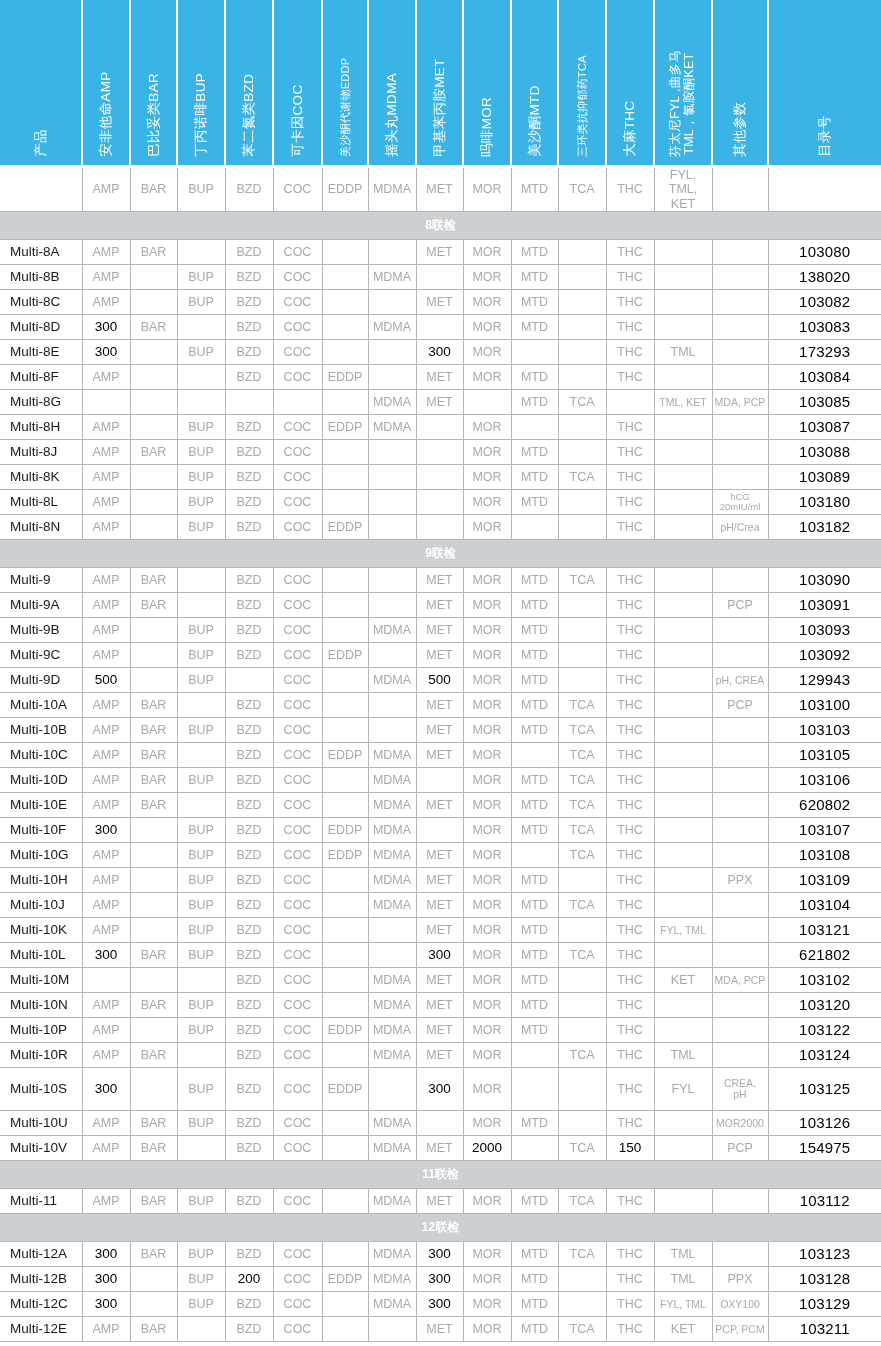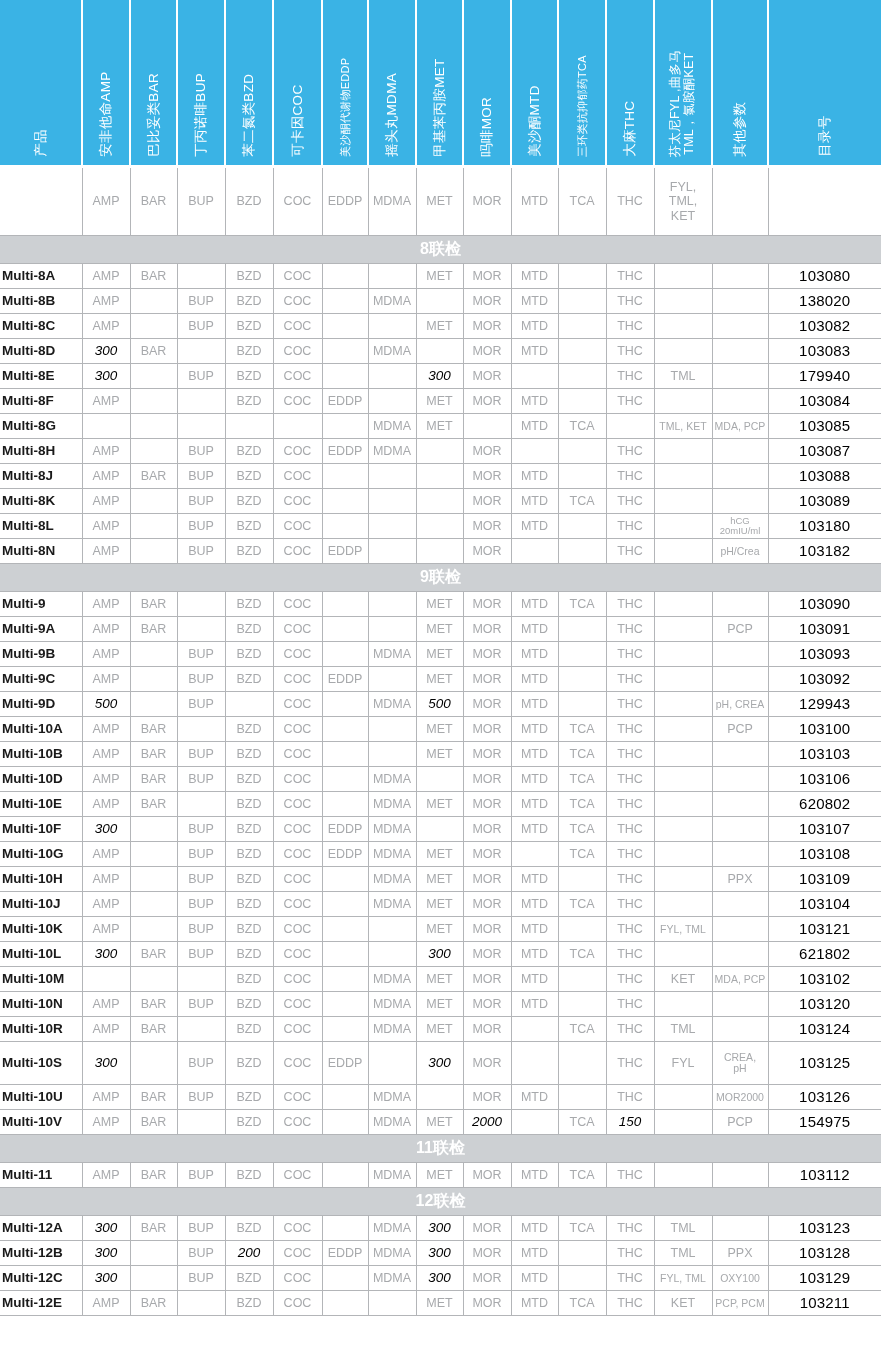--- a/index.html
+++ b/index.html
@@ -10,33 +10,33 @@
   th.vh{background:#3ab3e5;height:165px;position:relative;padding:0;border-left:2px solid #fff;border-bottom:3px solid #fff;}
   th.vh:first-child{border-left:none;}
   .vlabel{position:absolute;left:50%;bottom:8px;transform-origin:left bottom;
           transform:rotate(-90deg) translateY(50%);white-space:nowrap;
           color:#fff;font-size:13.5px;font-weight:400;line-height:1.1;letter-spacing:.3px;}
   .vlabel.small-cjk{font-size:11px;}
   .vlabel.two-line{font-size:12.5px;}
   
   td.abbr{height:40px;text-align:center;vertical-align:middle;color:#a7a9ac;
           font-size:12.5px;border:1.6px solid #b3b5b8;border-top:none;background:#fff;
-          line-height:1.15;padding:12px 2px;}
+          line-height:1.15;padding:0 2px;}
   td.abbr.noborder-l{border-left:none;}
   td.abbr.noborder-r{border-right:none;}
   
-  tr.band td{background:#cdd0d3;color:#fff;font-weight:700;font-size:16px;
+  tr.band td{background:#cdd0d3;color:#fff;font-weight:700;font-size:12px;
              text-align:center;height:27px;border:none;padding:0;}
   
   td.cell{height:24px;border:1.6px solid #b3b5b8;text-align:center;vertical-align:middle;
           color:#a7a9ac;font-size:12.5px;padding:0 1px;overflow:hidden;line-height:1.05;}
-  td.cell.product{text-align:left;padding-left:2px;color:#1a1a1a;font-weight:700;
+  td.cell.product{text-align:left;padding-left:10px;color:#1a1a1a;font-weight:400;
                   font-size:13.5px;border-left:none;}
   td.cell.catalog{color:#000000;font-size:15px;border-right:none;letter-spacing:.2px;}
-  td.cell.num{color:#000;font-size:13.5px;font-style:italic;}
+  td.cell.num{color:#000;font-size:13.5px;}
   td.cell.small{font-size:10.5px;}
   td.cell.tiny{font-size:9.5px;line-height:1.05;margin-left:41px;}
   tr.tall td.cell{height:42px;}
 </style>
 </head>
 <body>
 
 <div id="wrap">
     <table>
       <colgroup>
@@ -212,21 +212,21 @@
           <td class="cell">COC</td>
           <td class="cell"></td>
           <td class="cell"></td>
           <td class="cell num">300</td>
           <td class="cell">MOR</td>
           <td class="cell"></td>
           <td class="cell"></td>
           <td class="cell">THC</td>
           <td class="cell">TML</td>
           <td class="cell"></td>
-          <td class="cell catalog">179940</td>
+          <td class="cell catalog">173293</td>
         </tr>
         <tr>
           <td class="cell product">Multi-8F</td>
           <td class="cell">AMP</td>
           <td class="cell"></td>
           <td class="cell"></td>
           <td class="cell">BZD</td>
           <td class="cell">COC</td>
           <td class="cell">EDDP</td>
           <td class="cell"></td>
@@ -470,20 +470,38 @@
           <td class="cell">MET</td>
           <td class="cell">MOR</td>
           <td class="cell">MTD</td>
           <td class="cell">TCA</td>
           <td class="cell">THC</td>
           <td class="cell"></td>
           <td class="cell"></td>
           <td class="cell catalog">103103</td>
         </tr>
         <tr>
+          <td class="cell product">Multi-10C</td>
+          <td class="cell">AMP</td>
+          <td class="cell">BAR</td>
+          <td class="cell"></td>
+          <td class="cell">BZD</td>
+          <td class="cell">COC</td>
+          <td class="cell">EDDP</td>
+          <td class="cell">MDMA</td>
+          <td class="cell">MET</td>
+          <td class="cell">MOR</td>
+          <td class="cell"></td>
+          <td class="cell">TCA</td>
+          <td class="cell">THC</td>
+          <td class="cell"></td>
+          <td class="cell"></td>
+          <td class="cell catalog">103105</td>
+        </tr>
+        <tr>
           <td class="cell product">Multi-10D</td>
           <td class="cell">AMP</td>
           <td class="cell">BAR</td>
           <td class="cell">BUP</td>
           <td class="cell">BZD</td>
           <td class="cell">COC</td>
           <td class="cell"></td>
           <td class="cell">MDMA</td>
           <td class="cell"></td>
           <td class="cell">MOR</td>
@@ -648,20 +666,38 @@
           <td class="cell"></td>
           <td class="cell">MDMA</td>
           <td class="cell">MET</td>
           <td class="cell">MOR</td>
           <td class="cell">MTD</td>
           <td class="cell"></td>
           <td class="cell">THC</td>
           <td class="cell"></td>
           <td class="cell"></td>
           <td class="cell catalog">103120</td>
+        </tr>
+        <tr>
+          <td class="cell product">Multi-10P</td>
+          <td class="cell">AMP</td>
+          <td class="cell"></td>
+          <td class="cell">BUP</td>
+          <td class="cell">BZD</td>
+          <td class="cell">COC</td>
+          <td class="cell">EDDP</td>
+          <td class="cell">MDMA</td>
+          <td class="cell">MET</td>
+          <td class="cell">MOR</td>
+          <td class="cell">MTD</td>
+          <td class="cell"></td>
+          <td class="cell">THC</td>
+          <td class="cell"></td>
+          <td class="cell"></td>
+          <td class="cell catalog">103122</td>
         </tr>
         <tr>
           <td class="cell product">Multi-10R</td>
           <td class="cell">AMP</td>
           <td class="cell">BAR</td>
           <td class="cell"></td>
           <td class="cell">BZD</td>
           <td class="cell">COC</td>
           <td class="cell"></td>
           <td class="cell">MDMA</td>

